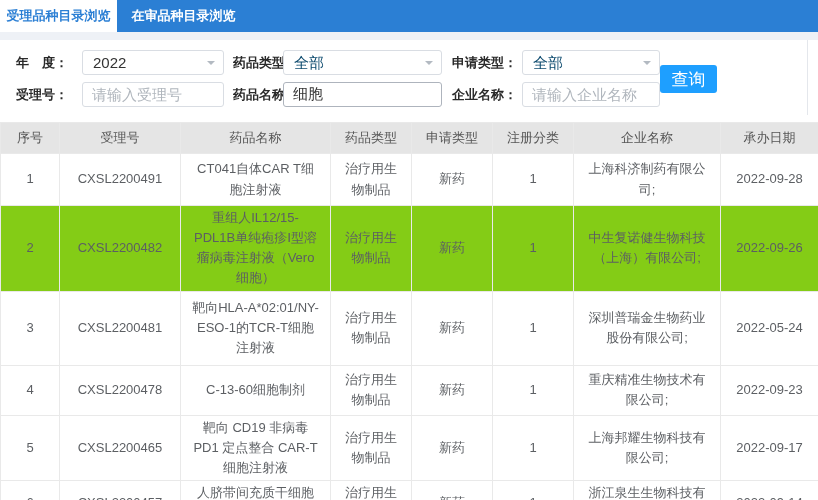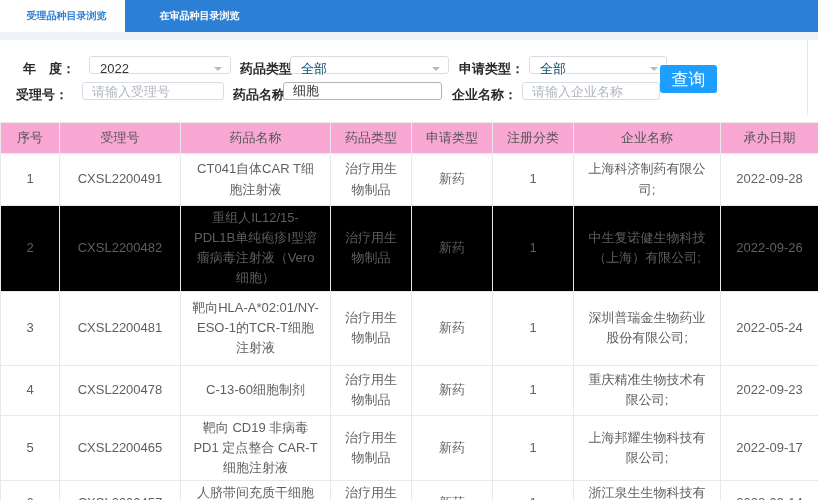--- a/index.html
+++ b/index.html
@@ -4,57 +4,57 @@
 <style>
   html,body{margin:0;padding:0;}
   body{
     width:818px;height:500px;overflow:hidden;background:#fff;
     font-family:"Liberation Sans","DejaVu Sans",sans-serif;
     -webkit-font-smoothing:antialiased;
   }
   
   .tabbar{display:flex;height:32px;background:#2b7fd4;}
   .tab{display:flex;align-items:center;justify-content:center;
-       font-size:10px;font-weight:bold;cursor:pointer;padding-left:8px;}
+       font-size:13px;font-weight:bold;cursor:pointer;}
   .tab-active{width:117px;background:#ffffff;color:#2b7fd4;}
   .tab-inactive{width:133px;background:#2b7fd4;color:#ffffff;}
   .tab-fill{flex:1;background:#2b7fd4;}
   .gap-strip{height:8px;background:#eef1f6;}
   
   .filter-panel{position:relative;height:75px;background:#fff;
                 border-right:1px solid #e4e7ec;width:807px;}
   .f-label{position:absolute;height:25px;line-height:25px;font-size:13px;
            color:#2a2a2a;font-weight:600;white-space:nowrap;}
-  .select,.text-input{position:absolute;height:18px;box-sizing:border-box;
+  .select,.text-input{position:absolute;height:25px;box-sizing:border-box;
            border:1px solid #d9dde3;border-radius:3px;background:#fff;
-           font-size:13px;}
+           font-size:15px;}
   .select{line-height:23px;padding:0 22px 0 10px;color:#333;cursor:pointer;}
   .select .sel-val{display:inline-block;overflow:hidden;white-space:nowrap;}
   .sel-gray{color:#0c4a6e;}
   .caret{position:absolute;right:8px;top:10px;width:0;height:0;
          border:4px solid transparent;border-top-color:#b3bac2;}
   .text-input{padding:0 9px;color:#333;outline:none;}
   .text-input::placeholder{color:#b0b6bd;}
   .input-focus{border-color:#aeb4bd;}
-  .row1{top:16px;margin-left:7px;} .row2{top:42px;}
+  .row1{top:10px;} .row2{top:42px;}
   .lx1{left:16px;} .lx2{left:233px;} .lx3{left:452px;text-align:right;}
   .cx1{left:82px;width:142px;} .cx2{left:283px;width:159px;} .cx3{left:522px;width:138px;}
   .query-btn{position:absolute;left:660px;top:25px;width:57px;height:28px;
              background:#1e9fff;color:#fff;border:none;border-radius:3px;
              font-size:17px;cursor:pointer;font-family:inherit;}
   
   .tbl-wrap{margin-top:7px;}
   table{width:818px;border-collapse:collapse;table-layout:fixed;font-size:13px;}
   th,td{border:1px solid #e9e9e9;text-align:center;vertical-align:middle;
         padding:2px 11px;line-height:1.55;word-break:break-word;}
-  th{background:#f9a8d4;color:#555;font-weight:normal;height:26px;padding:2px 4px;}
+  th{background:#e5e5e5;color:#555;font-weight:normal;height:26px;padding:2px 4px;}
   td{color:#5c5f63;}
   tr.hr1{height:52px;} tr.hr2{height:68px;} tr.hr3{height:74px;}
   tr.hr4{height:50px;} tr.hr5{height:62px;} tr.hr6{height:46px;}
-  tr.row-hl td{background:#000000;}
+  tr.row-hl td{background:#84cc16;}
 </style>
 </head>
 <body>
 
 <div class="tabbar">
   <div class="tab tab-active">
     <span>受理品种目录浏览</span>
   </div>
   <div class="tab tab-inactive">
     <span>在审品种目录浏览</span>

